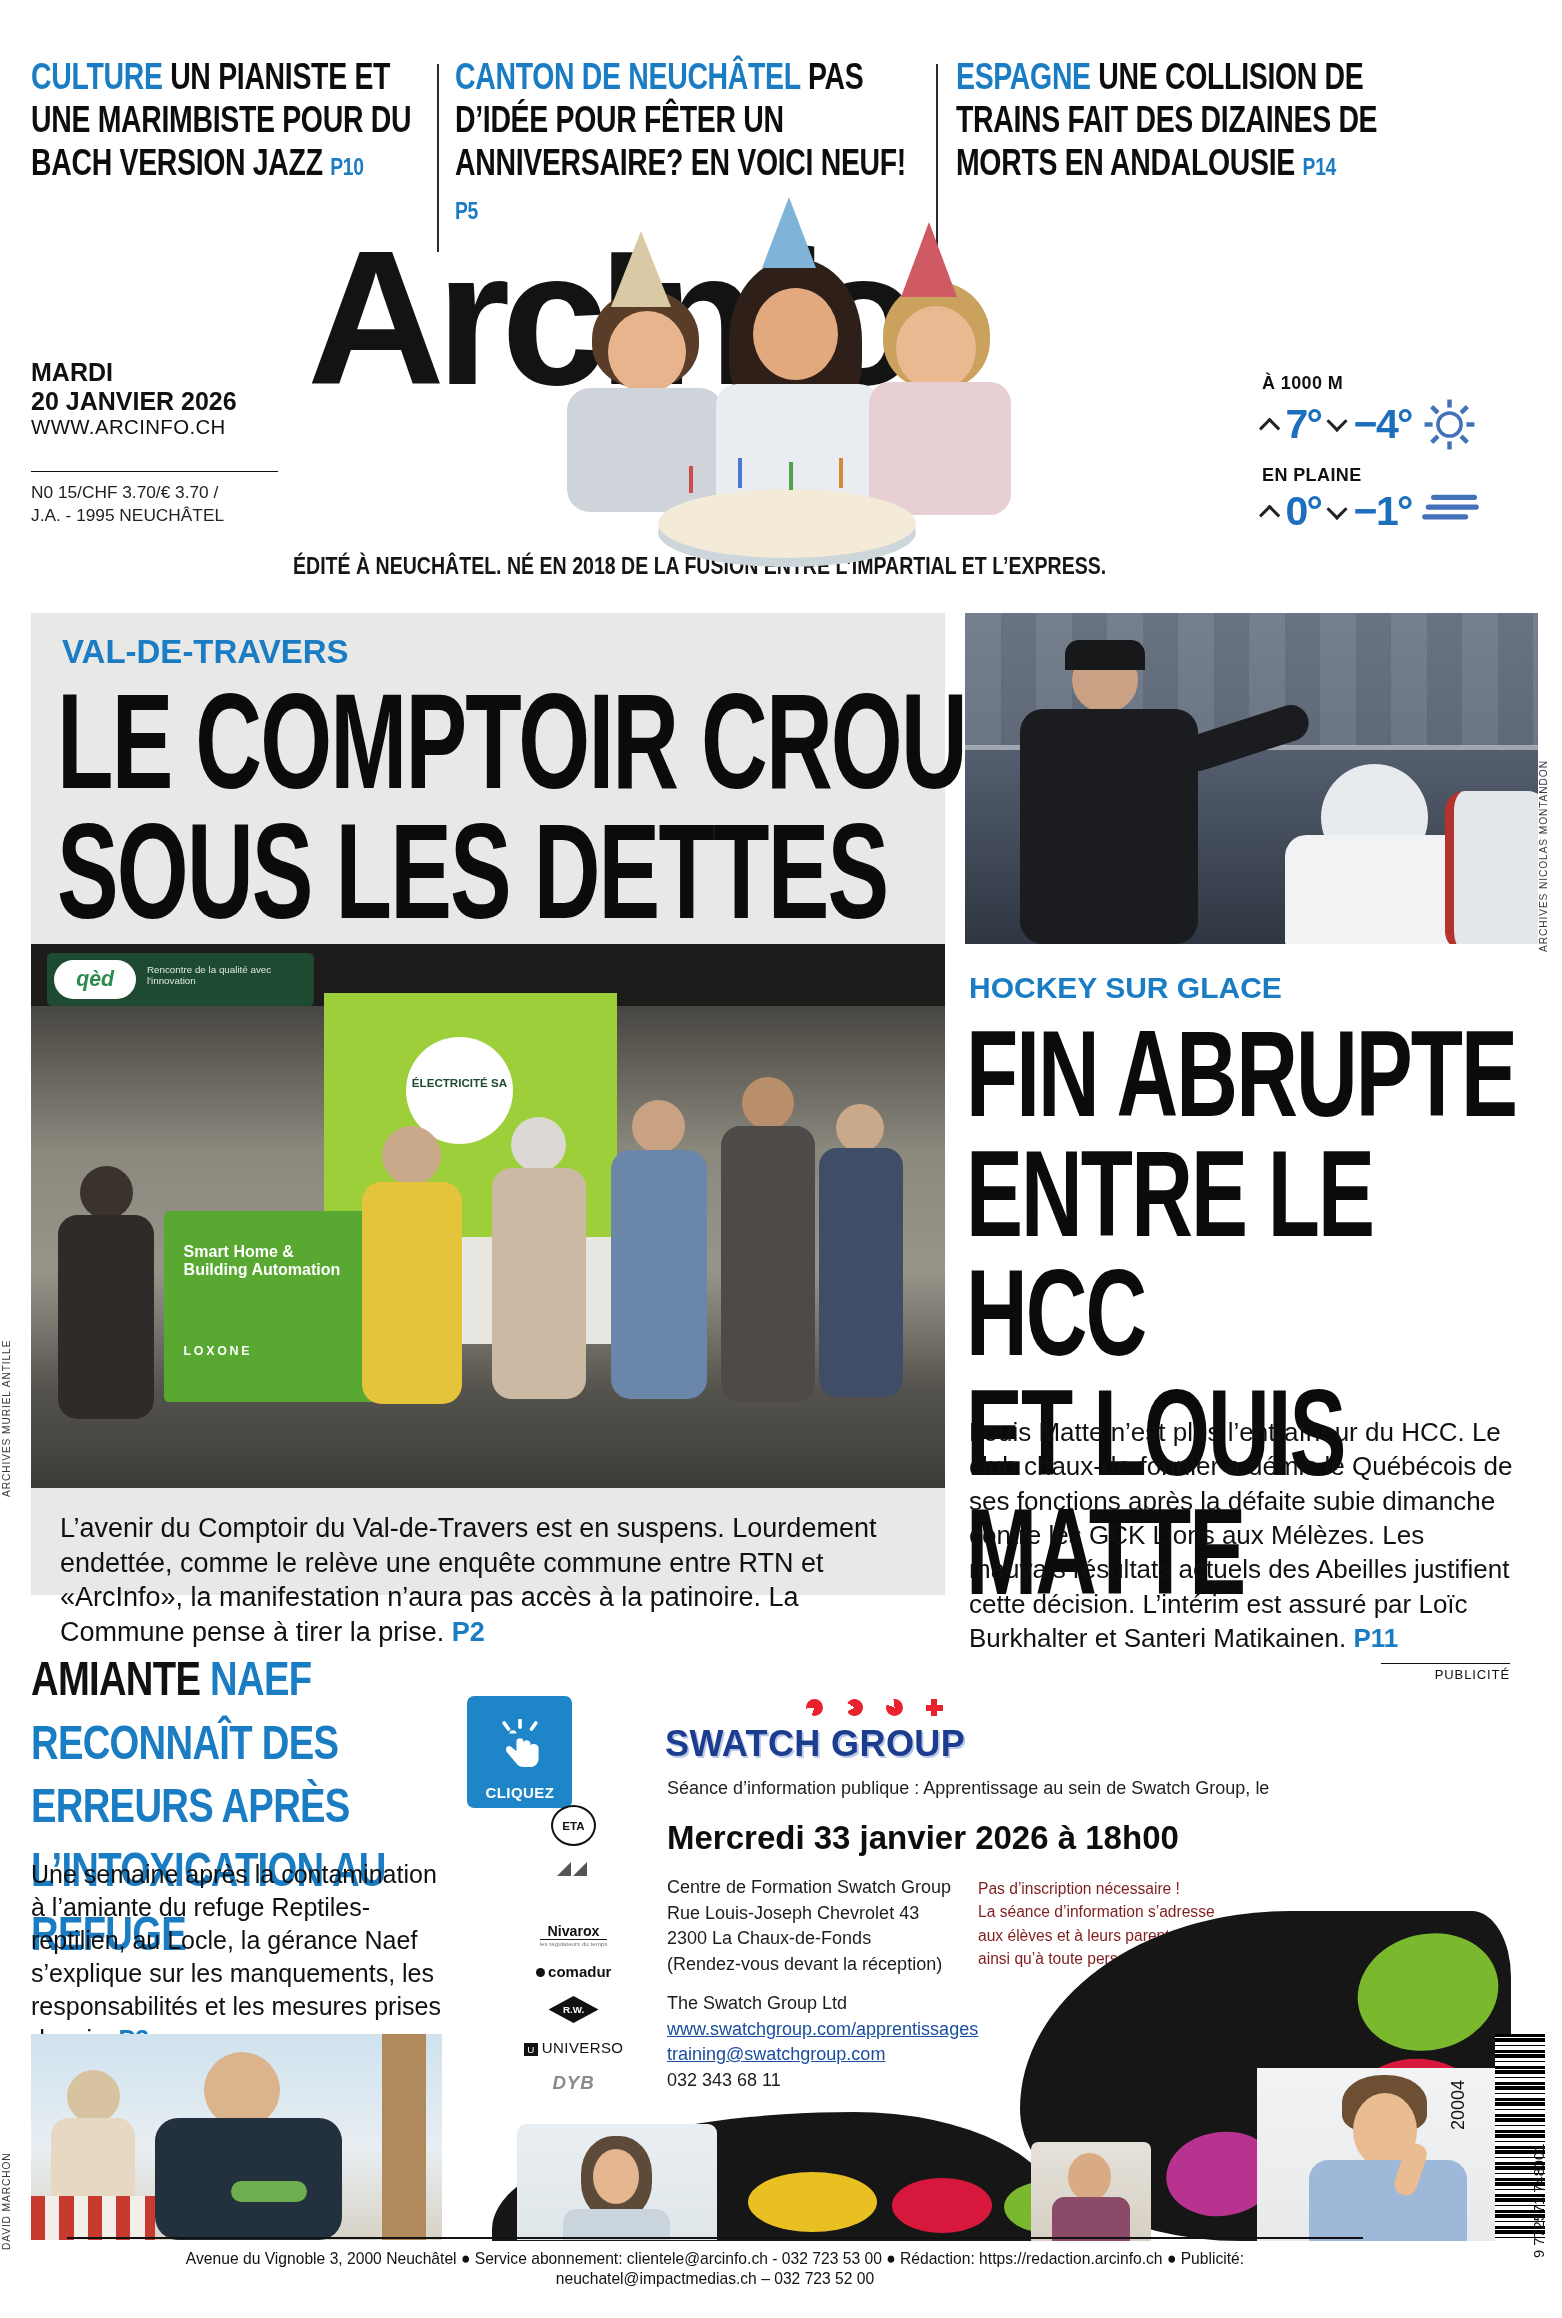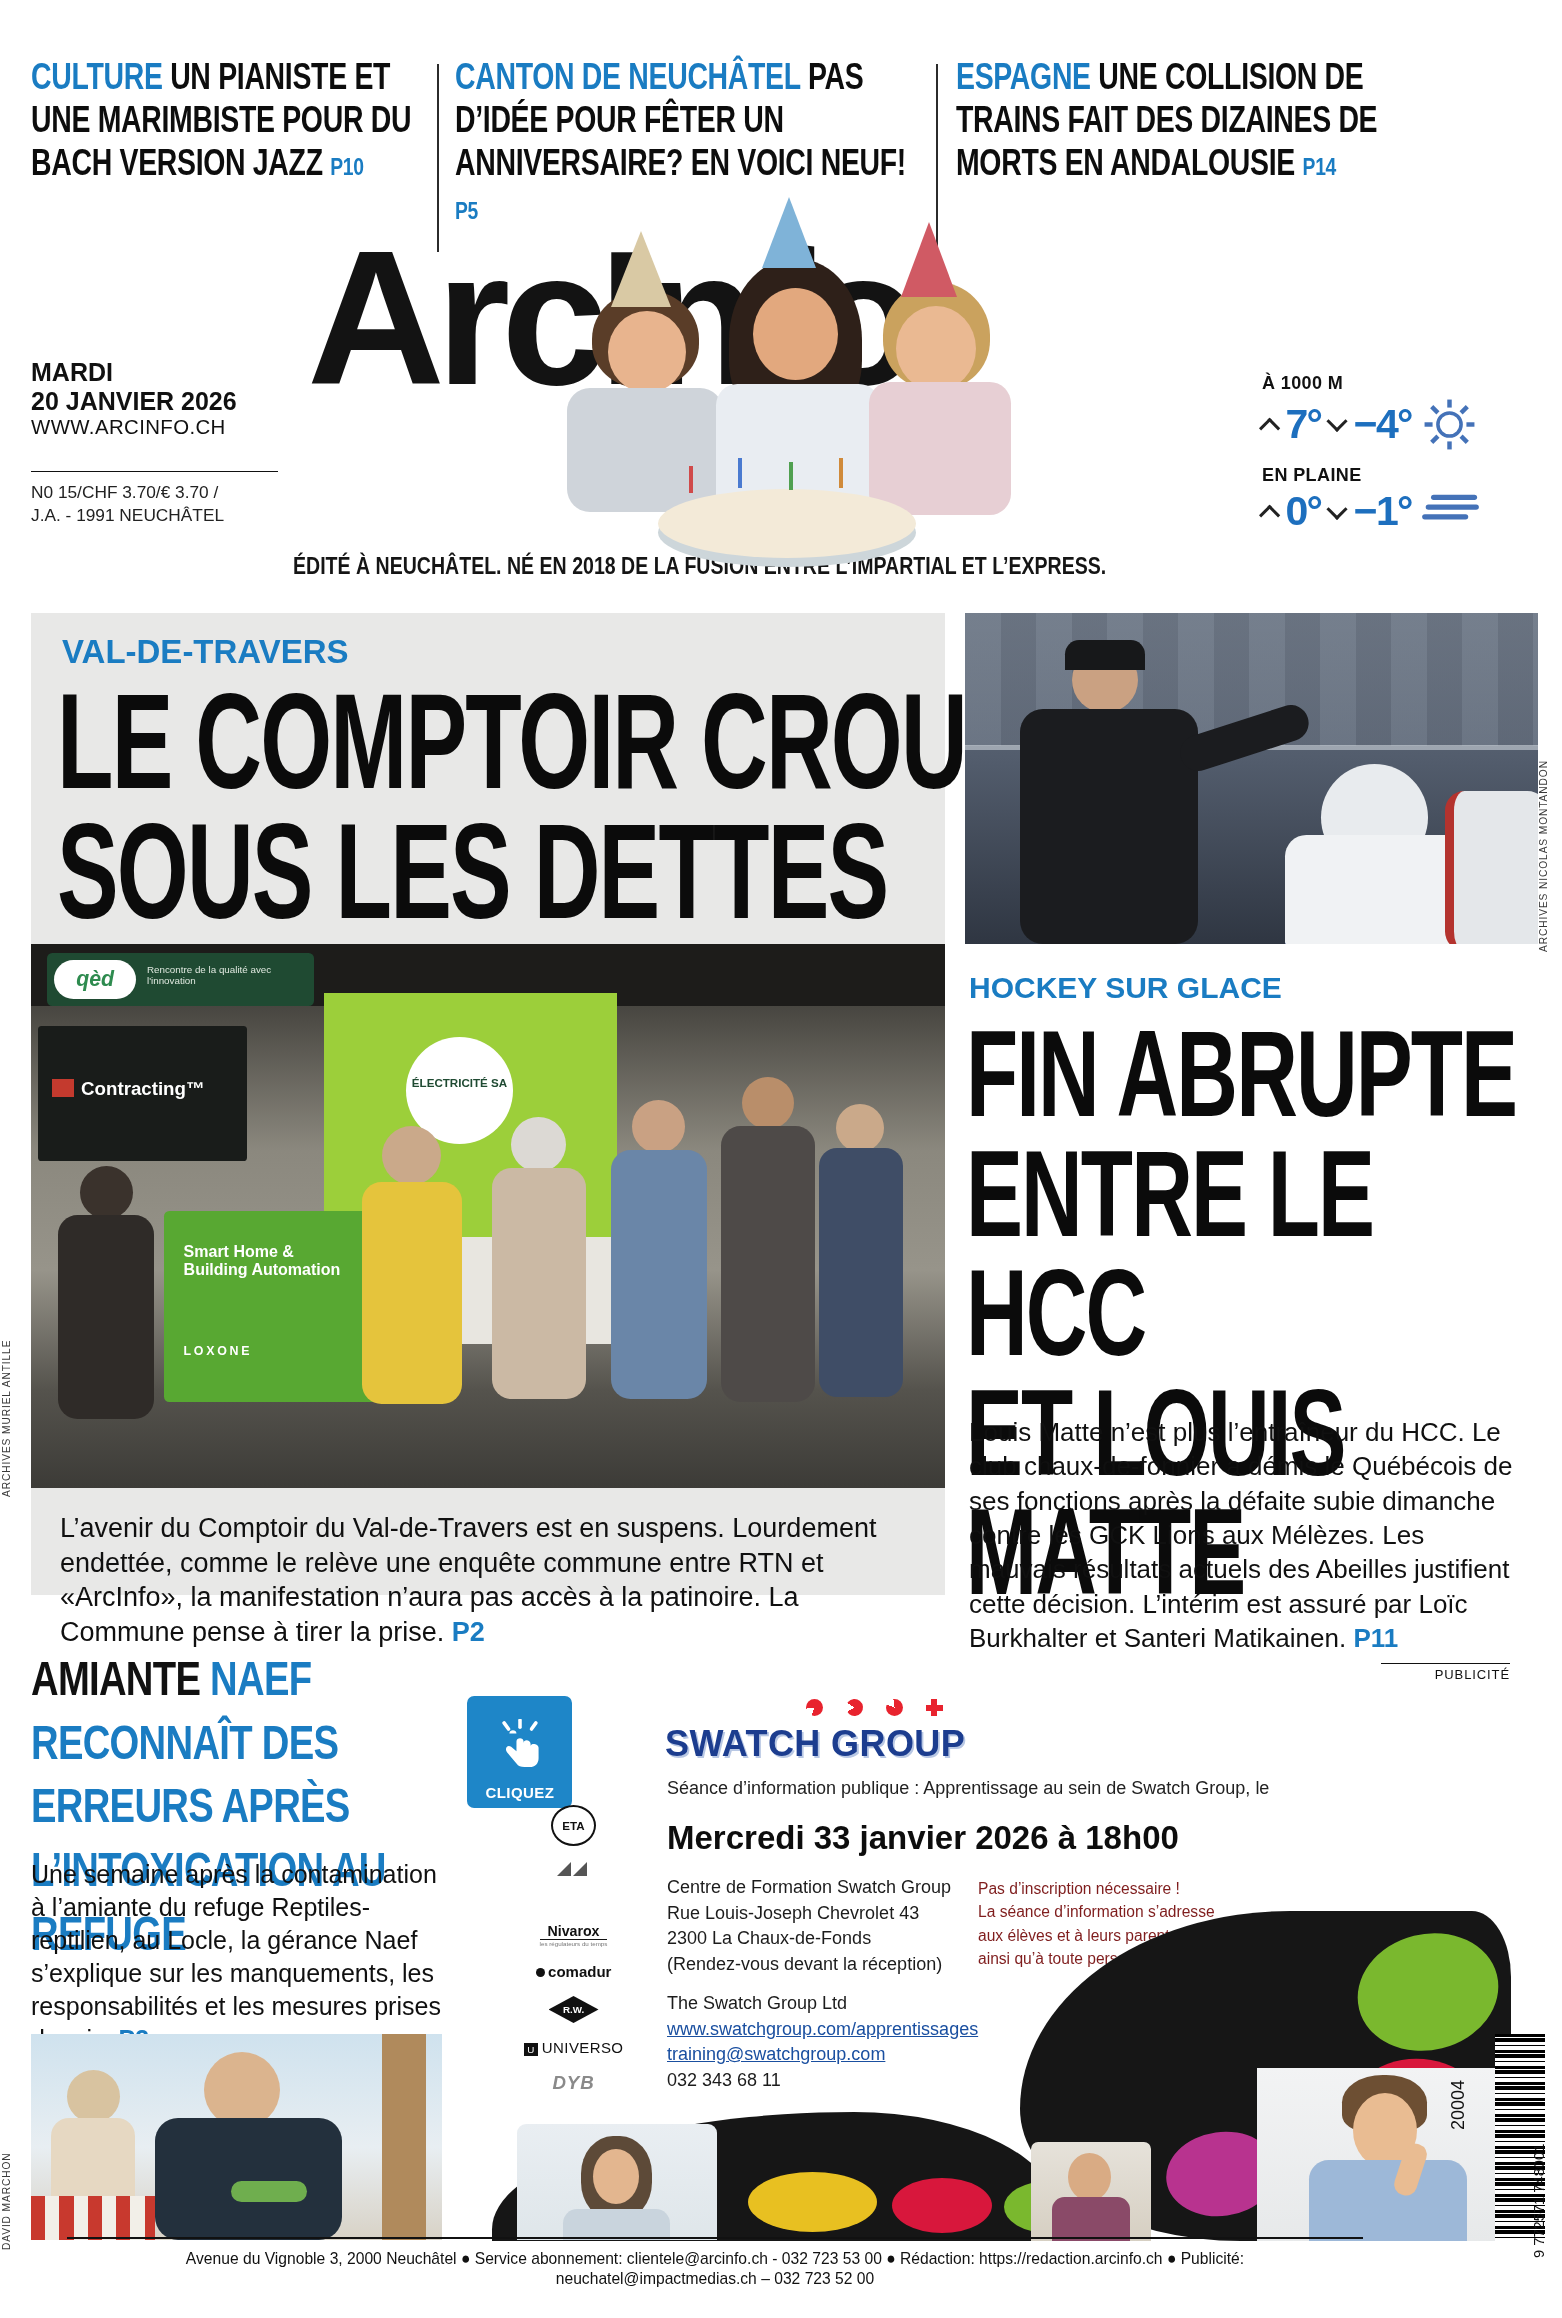--- a/index.html
+++ b/index.html
@@ -102,21 +102,21 @@
     <span class="tx"><span class="kick">ESPAGNE</span><span> UNE COLLISION DE TRAINS FAIT DES DIZAINES DE MORTS EN ANDALOUSIE </span><span class="pref">P14</span></span>
   </div>
 
   <div class="abs" style="left:31px;top:358px;width:267px;">
     <div class="mh-day">MARDI</div>
     <div class="mh-day">20 JANVIER 2026</div>
     <div class="mh-web">WWW.ARCINFO.CH</div>
     <hr class="mh-rule" style="width:247px;margin-top:32px;">
     <div class="mh-issue" style="margin-top:9px;">
       <div>N0 15/CHF 3.70/€ 3.70 /</div>
-      <div>J.A. - 1991 NEUCHÂTEL</div>
+      <div>J.A. - 1995 NEUCHÂTEL</div>
     </div>
   </div>
 
   <div class="abs logo" style="left:307px;top:222px;z-index:1;">ArcInfo</div>
 
   <div class="abs tagline" style="left:293px;top:553px;width:996px;z-index:0;">
     <span class="tx">ÉDITÉ À NEUCHÂTEL. NÉ EN 2018 DE LA FUSION ENTRE L’IMPARTIAL ET L’EXPRESS.</span>
   </div>
 
   <div class="abs" style="left:556px;top:206px;width:462px;height:369px;z-index:2;">
@@ -181,24 +181,20 @@
   <div class="abs lead-head" style="left:57px;top:677px;">
     <span class="tx"><span>LE COMPTOIR CROULE</span><br><span>SOUS LES DETTES</span></span>
   </div>
 
   <div class="abs" style="left:31px;top:944px;width:914px;height:544px;overflow:hidden;background:linear-gradient(180deg,#2d2c29 0%,#4e4c46 14%,#8b887e 38%,#97948a 60%,#55534d 82%,#3c3b37 100%);">
     <div class="abs" style="left:0;top:0;width:914px;height:62px;background:#1d1c1a;"></div>
     <div class="abs" style="left:16px;top:9px;width:267px;height:53px;background:#1f4a32;border-radius:5.3px;">
       <div class="abs" style="left:7.1px;top:7.1px;width:82px;height:39px;background:#fff;border-radius:21.3px;color:#2e8b4f;font-weight:bold;font-style:italic;font-size:21.3px;text-align:center;line-height:39px;">qèd</div>
       <div class="abs" style="left:100px;top:10.7px;width:160px;font-size:9.8px;color:#dfe8df;">Rencontre de la qualité avec l'innovation</div>
     </div>
-    <div class="abs" style="left:7.1px;top:82px;width:209px;height:135px;background:#191c1a;border-radius:3.6px;">
-      <div class="phl" style="left:43px;top:52px;font-size:18.7px;">Contracting™</div>
-      <div class="abs" style="left:14.2px;top:53px;width:21.3px;height:18px;background:#c43a2e;"></div>
-    </div>
     <div class="abs" style="left:293px;top:49px;width:293px;height:258px;background:#9ccf3a;">
       <div class="abs" style="left:82px;top:44px;width:107px;height:107px;border-radius:50%;background:#fff;text-align:center;">
         <div style="margin-top:39px;font-size:11.6px;font-weight:bold;color:#1f4a32;">ÉLECTRICITÉ SA</div>
       </div>
     </div>
     <div class="abs" style="left:133px;top:267px;width:218px;height:191px;background:#58a832;border-radius:5.3px;">
       <div class="phl" style="left:19.6px;top:32px;width:169px;font-size:16px;">Smart Home &amp; Building Automation</div>
       <div class="phl" style="left:19.6px;top:133px;font-size:12.4px;letter-spacing:2.7px;">LOXONE</div>
     </div>
     <div class="abs" style="left:382px;top:293px;width:293px;height:107px;background:#e8e6e0;border-radius:3.6px;"></div>

